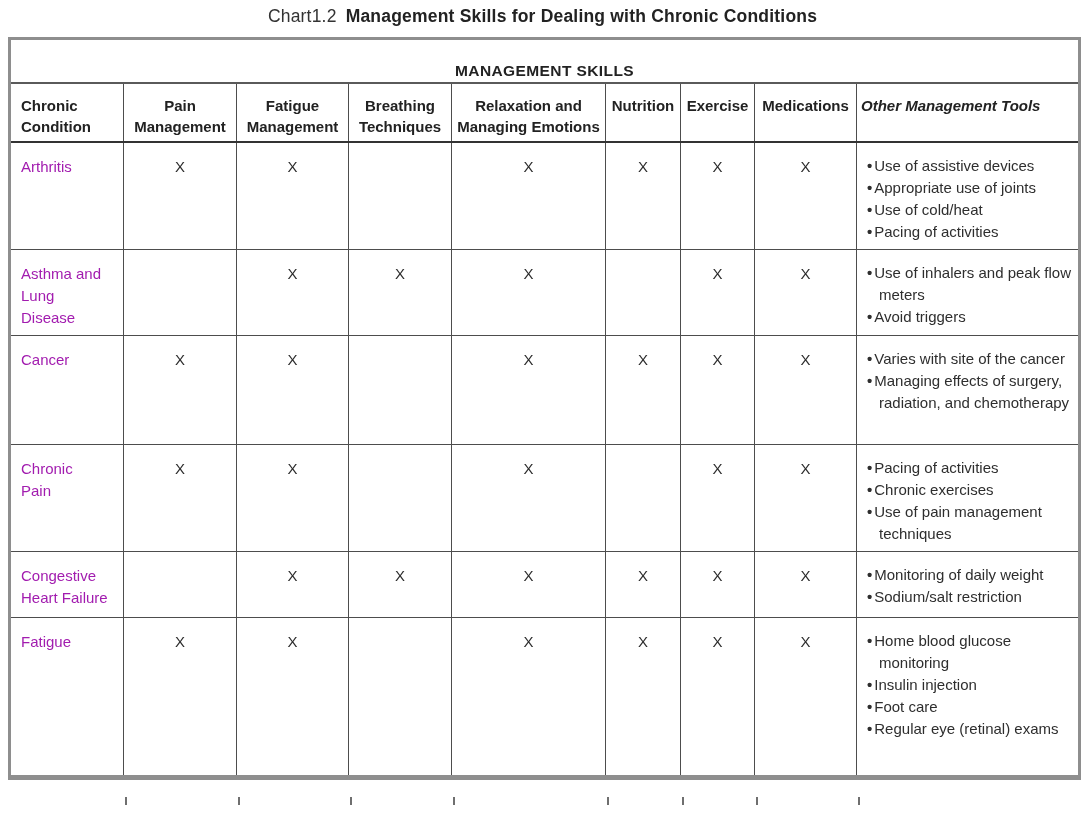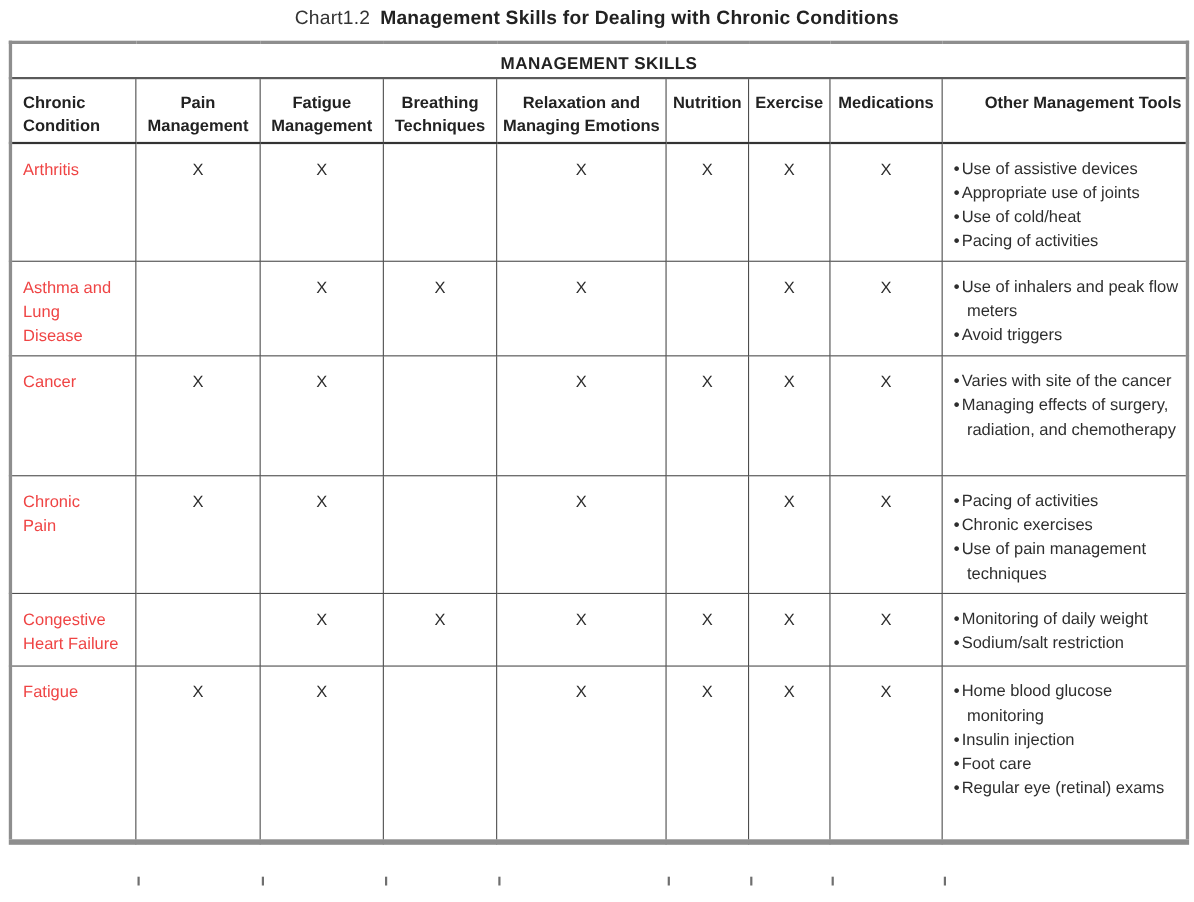--- a/index.html
+++ b/index.html
@@ -41,40 +41,40 @@
   }
   tr.banner-row th {
     height: 32px;
     text-align: center;
     vertical-align: middle;
     font-weight: 700;
     font-size: 15.5px;
     letter-spacing: 0.4px;
     color: #222;
     border-bottom: 2px solid #5a5a5a;
-    padding-top: 8px;
+    padding-top: 20px;
   }
   tr.header-row th {
     height: 59px;
     font-weight: 700;
     color: #222;
     text-align: center;
     padding: 11px 4px 0 4px;
     white-space: pre-line;
     line-height: 21px;
     border-bottom: 2px solid #333;
   }
   tr.header-row th.col-condition { text-align: left; padding-left: 10px; }
-  tr.header-row th.col-tools { text-align: right; }
+  tr.header-row th.col-tools { text-align: left; font-style: italic; }
 
   td.cell-condition {
     text-align: left;
     padding: 13px 6px 0 10px;
     white-space: pre-line;
-    color: #ef4444;
+    color: #a21caf;
   }
   td.cell-mark {
     text-align: center;
     padding-top: 13px;
     color: #2e2e2e;
   }
   td.cell-tools { padding: 12px 5px 0 10px; }
   td.cell-tools ul { list-style: none; margin: 0; padding: 0; }
   td.cell-tools li {
     padding-left: 12px;

